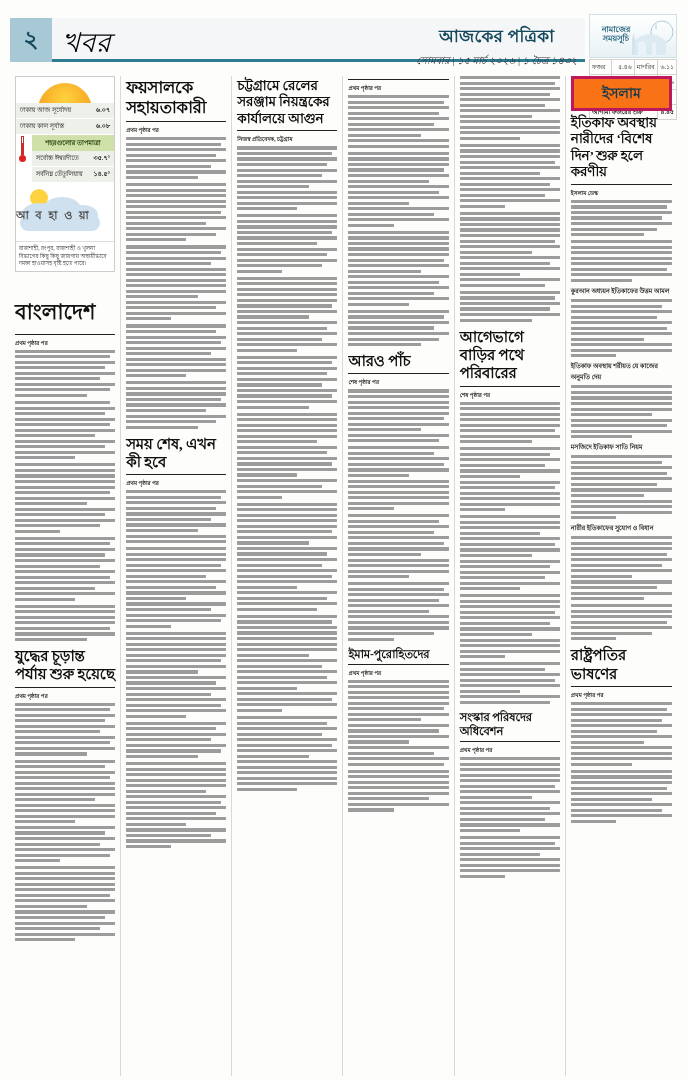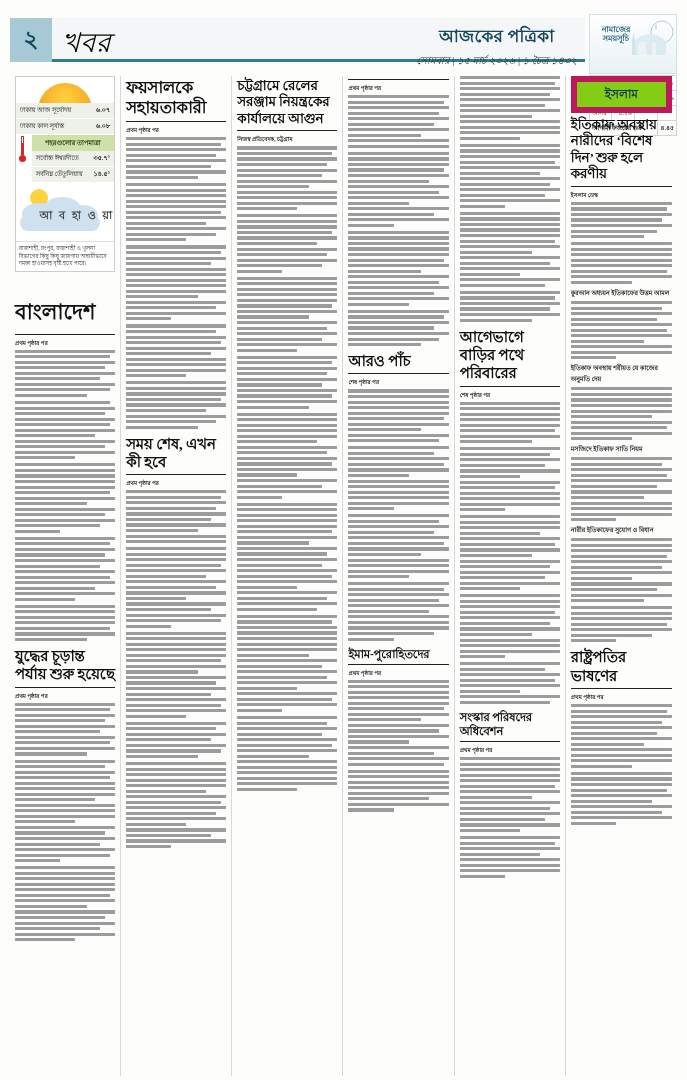--- a/index.html
+++ b/index.html
@@ -18,21 +18,21 @@
     position:absolute; left:0; top:0; width:42px; height:44px; background:#a6c9d5;
     color:#17495c; font-size:23px; line-height:44px; text-align:center; font-weight:bold;
   }
   .mh-section { position:absolute; left:52px; top:4px; font-size:27px; color:#000000; letter-spacing:.5px;font-style:italic; }
   .mh-brand { position:absolute; right:100px; top:5px; text-align:center; }
   .mh-brand-name { font-size:17px; color:#17495c; font-weight:bold; letter-spacing:.3px; }
   .mh-brand-date { font-size:10px; color:#333; margin-top:2px;font-style:italic; }
 
   
   .prayer { position:absolute; right:0; top:-4px; width:88px; }
-  .prayer-top { position:relative; height:60px; background:linear-gradient(180deg,#ffffff 0%,#e8f1f5 100%); border:1px solid #cfe0e7; overflow:hidden; }
+  .prayer-top { position:relative; height:44px; background:linear-gradient(180deg,#ffffff 0%,#e8f1f5 100%); border:1px solid #cfe0e7; overflow:hidden; }
   .prayer-title { position:absolute; left:4px; top:10px; font-size:8px; color:#1d5f79; font-weight:bold; line-height:1.15; text-align:center; width:44px; }
   .mosque { position:absolute; right:2px; top:2px; opacity:.85; }
   .prayer-tbl { width:100%; border-collapse:collapse; font-size:6.2px; margin-top:1px; }
   .prayer-tbl td { border:1px solid #d3d3d3; padding:1.5px 2px; color:#1a1a1a; white-space:nowrap; }
   .prayer-tbl td.v { text-align:right; }
   .prayer-tbl tr.last td { border-top:1.5px solid #888; font-weight:bold; }
 
   
   .body-wrap { position:relative; margin:6px 10px 0 10px; height:1000px; }
   .cols { display:grid; grid-template-columns:repeat(6, 1fr); gap:0; height:100%; }
@@ -65,25 +65,25 @@
   .wx-row b { font-weight:bold; }
   .wx-temp-head { background:#cfe0a8; color:#2a4410; font-size:6.6px; font-weight:bold; text-align:center; padding:2px; }
   .wx-thermo { position:relative; padding-left:16px; }
   .thermo { position:absolute; left:3px; top:1px; width:7px; height:26px; }
   .thermo .stem { position:absolute; left:2px; top:0; width:3px; height:19px; background:#fff; border:1px solid #b33; }
   .thermo .fill { position:absolute; left:3px; top:7px; width:1px; height:13px; background:#d22; }
   .thermo .bulb { position:absolute; left:0; bottom:0; width:7px; height:7px; border-radius:50%; background:#d22; }
   .wx-cloud { position:relative; height:58px; background:#fff; overflow:hidden; }
   .cl { position:absolute; border-radius:50%; background:#cfe1ef; }
   .wx-cloud .sunny { position:absolute; left:14px; top:6px; width:18px; height:18px; border-radius:50%; background:#ffd23f; }
-  .wx-label { position:absolute; left:0; right:0; top:24px; text-align:right; font-size:11px; font-weight:bold; color:#4a4a4a; letter-spacing:2px; }
+  .wx-label { position:absolute; left:0; right:0; top:24px; text-align:left; font-size:11px; font-weight:bold; color:#4a4a4a; letter-spacing:2px; }
   .wx-foot { font-size:5.6px; padding:3px 3px; color:#333; line-height:1.35; border-top:1px solid #ddd; }
 
   
-  .islam-head { background:#84cc16; color:#143a4c; font-size:12px; font-weight:bold; text-align:center; padding:2.5px 0; border:6px solid #be185d; }
+  .islam-head { background:#f97316; color:#143a4c; font-size:14px; font-weight:bold; text-align:center; padding:2.5px 0; border:3px solid #be185d; }
   .sub-head { font-size:6.3px; font-weight:bold; color:#1b1b1b; margin:4px 0 2px; }.mt4{margin-top:4px}.mt6{margin-top:6px}
 </style>
 </head>
 <body>
 
 <div class="page">
 
   <div class="masthead">
     <div class="mh-bar"></div>
     <div class="mh-num">২</div>

